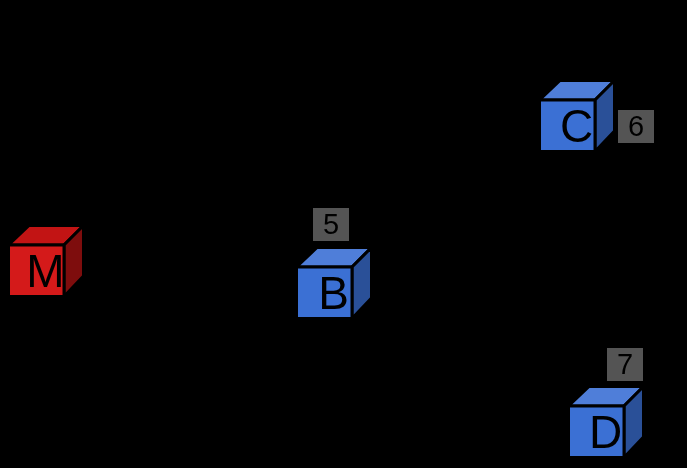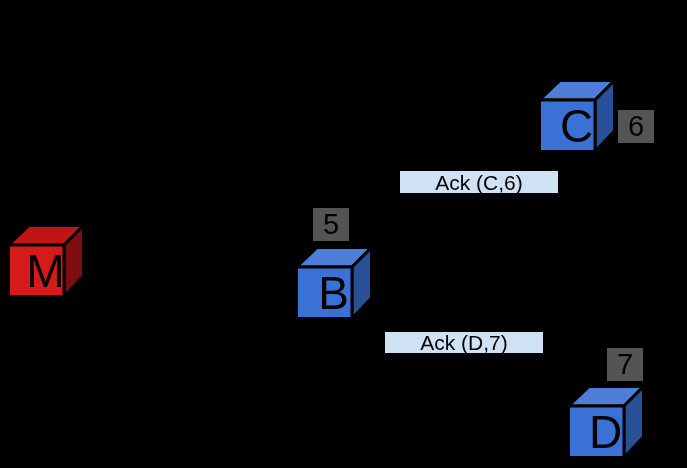--- a/index.html
+++ b/index.html
@@ -105,16 +105,14 @@
       <polygon class="face" points="57,21 76.5,1.5 76.5,52 57,72.5" fill="#2A5098"></polygon>
       <polygon class="face" points="1.5,21 57,21 57,72.5 1.5,72.5" fill="#3B70D4"></polygon>
     </svg>
     <span class="cube-letter">D</span>
   </div>
 
   <div class="badge" style="left:313px; top:208px;">5</div>
   <div class="badge" style="left:618px; top:110px;">6</div>
   <div class="badge" style="left:607px; top:348px;">7</div>
 
-  <div class="msg" style="left:400px; top:171px; width:158px; height:22px;">Ack (C,6)</div>
-  <div class="msg" style="left:385px; top:332px; width:158px; height:21px;">Ack (D,7)</div>
 
 </div>
 
 </body></html>

